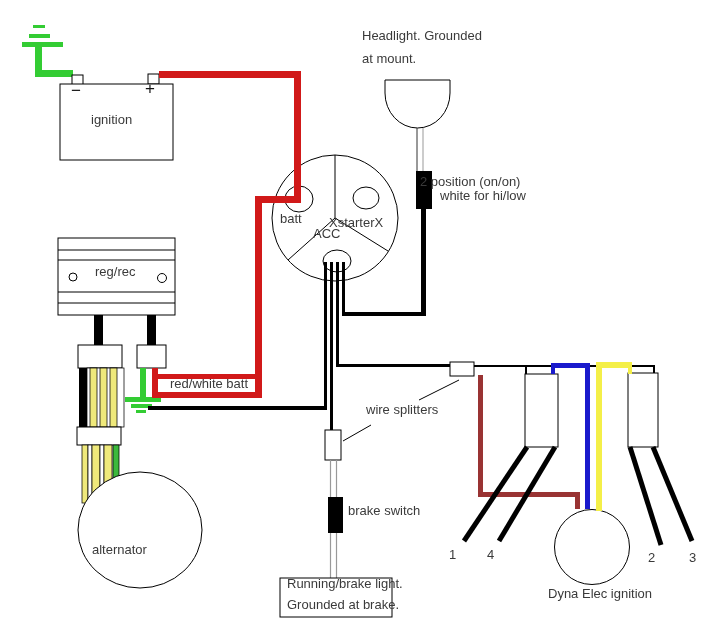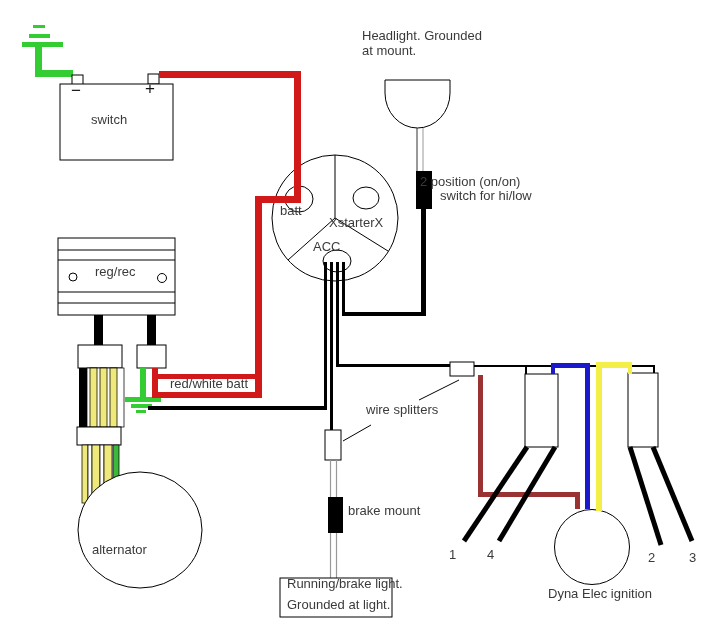--- a/index.html
+++ b/index.html
@@ -175,42 +175,42 @@
 
   <g>
     <line x1="527" y1="447" x2="464" y2="541" class="plug"></line>
     <line x1="555" y1="447" x2="499" y2="541" class="plug"></line>
     <line x1="630" y1="447" x2="661" y2="545" class="plug"></line>
     <line x1="653" y1="447" x2="692" y2="541" class="plug"></line>
   </g>
 </svg>
 
 <div class="lbl" style="left:362px;top:29px">Headlight. Grounded</div>
-<div class="lbl" style="left:362px;top:44px">at mount.</div>
+<div class="lbl" style="left:362px;top:52px">at mount.</div>
 
 <div class="lbl" style="left:420px;top:175px">2 position (on/on)</div>
-<div class="lbl" style="left:440px;top:189px">switch for hi/low</div>
+<div class="lbl" style="left:440px;top:189px">white for hi/low</div>
 
 <div class="sign" style="left:71px;top:83px">−</div>
 <div class="sign" style="left:145px;top:81px">+</div>
-<div class="lbl" style="left:91px;top:113px">switch</div>
+<div class="lbl" style="left:91px;top:113px">ignition</div>
 
 <div class="lbl" style="left:95px;top:265px">reg/rec</div>
 <div class="lbl" style="left:170px;top:377px">red/white batt</div>
 <div class="lbl" style="left:366px;top:403px">wire splitters</div>
-<div class="lbl" style="left:348px;top:504px">brake mount</div>
+<div class="lbl" style="left:348px;top:504px">brake switch</div>
 
 <div class="lbl" style="left:287px;top:577px">Running/brake light.</div>
-<div class="lbl" style="left:287px;top:598px">Grounded at light.</div>
+<div class="lbl" style="left:287px;top:598px">Grounded at brake.</div>
 
 <div class="lbl" style="left:92px;top:543px">alternator</div>
 
-<div class="lbl" style="left:280px;top:204px">batt</div>
+<div class="lbl" style="left:280px;top:212px">batt</div>
 <div class="lbl" style="left:329px;top:216px">XstarterX</div>
-<div class="lbl" style="left:313px;top:240px">ACC</div>
+<div class="lbl" style="left:313px;top:227px">ACC</div>
 
 <div class="lbl" style="left:548px;top:587px">Dyna Elec ignition</div>
 
 <div class="lbl" style="left:449px;top:548px">1</div>
 <div class="lbl" style="left:487px;top:548px">4</div>
 <div class="lbl" style="left:648px;top:551px">2</div>
 <div class="lbl" style="left:689px;top:551px">3</div>
 
 </div>
 

